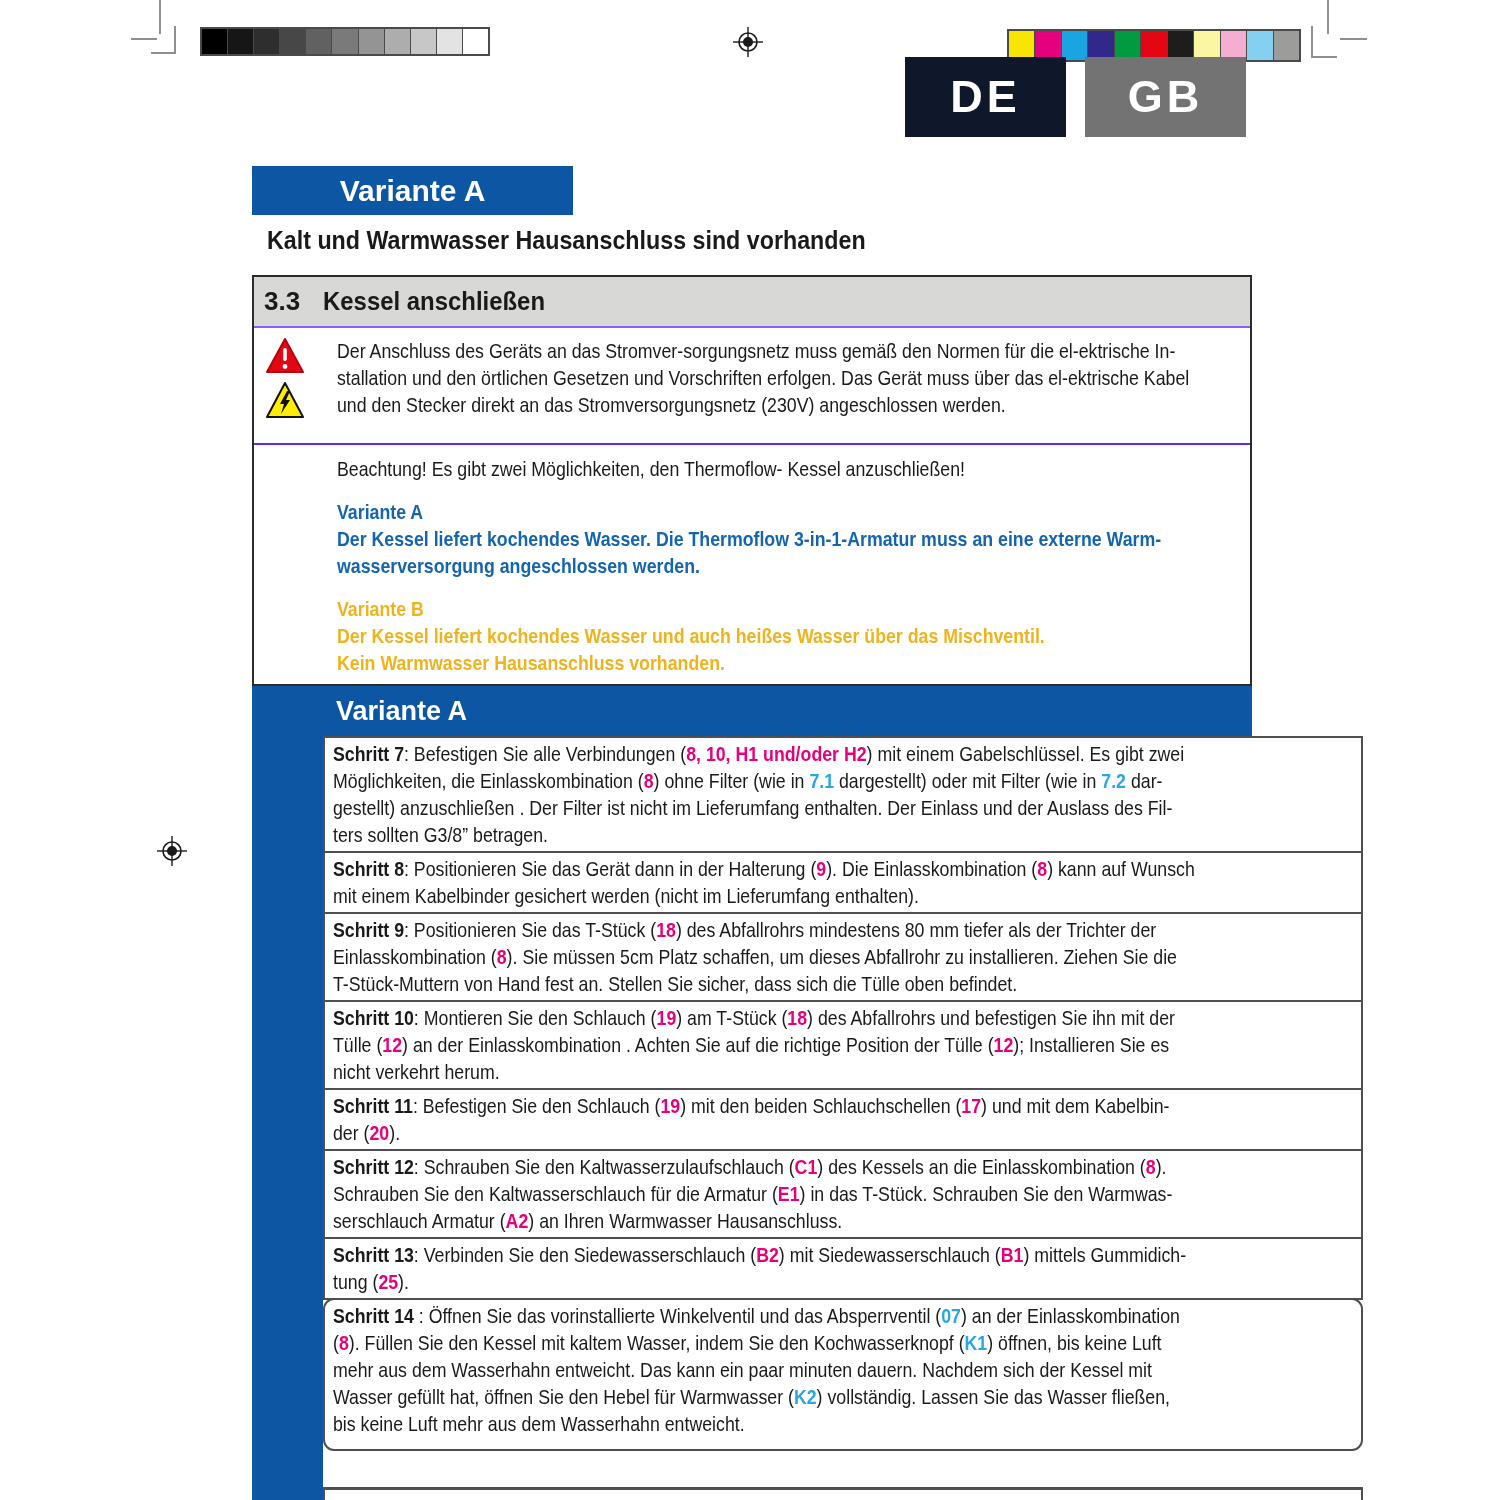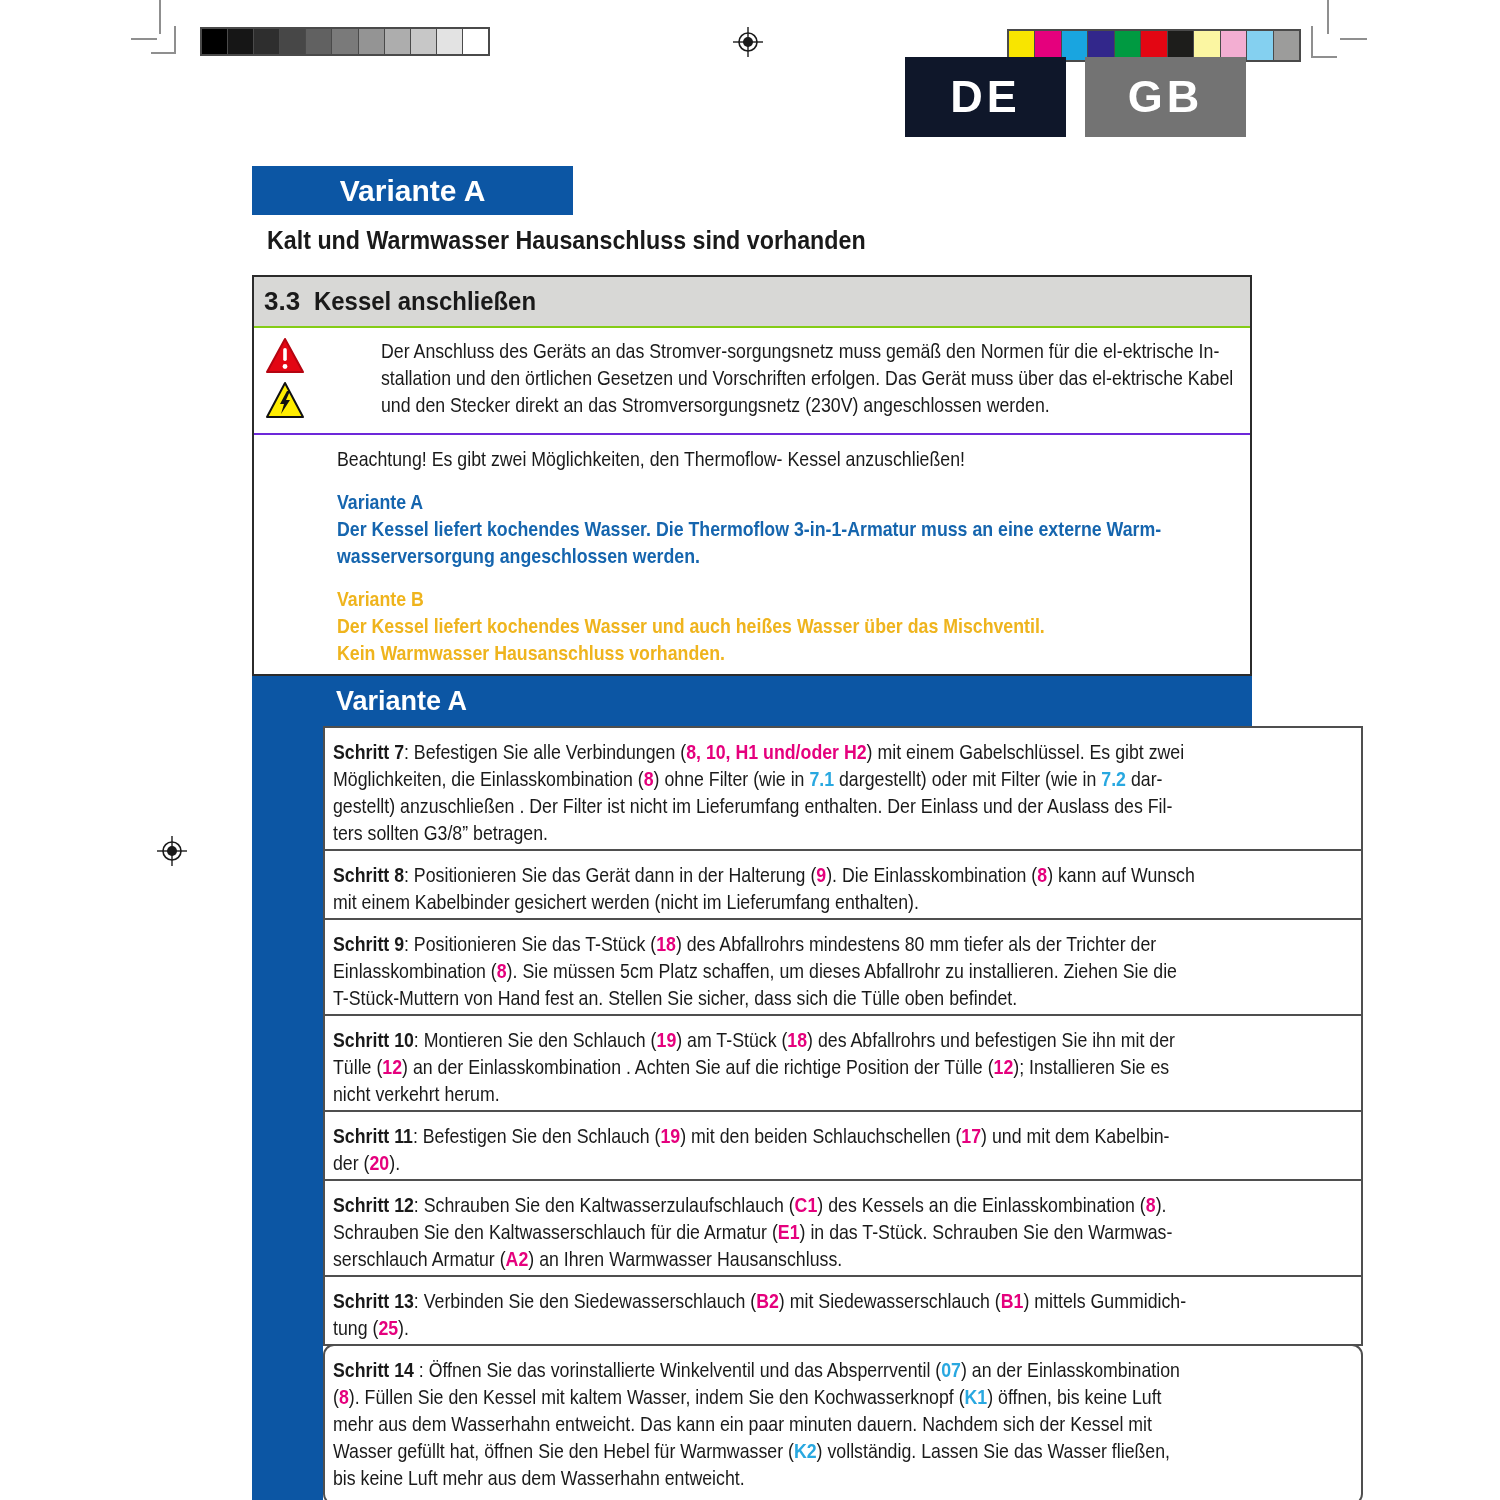--- a/index.html
+++ b/index.html
@@ -23,40 +23,40 @@
        color:#fff;font-weight:bold;font-size:45px;letter-spacing:4px;}
   .tab-de{left:905px;top:57px;background:#0f172a;}
   .tab-gb{left:1085px;top:57px;background:#737373;}
   
   .content{position:absolute;left:252px;top:166px;width:1000px;}
   .badge{width:321px;height:49px;background:#0c56a4;color:#fff;font-weight:bold;font-size:30px;
          display:flex;align-items:center;justify-content:center;}
   .subtitle{margin:11px 0 0 15px;font-weight:bold;font-size:25px;transform:scaleX(.93);transform-origin:0 0;white-space:nowrap;}
   .info-table{margin-top:20px;border:2px solid #2b2b2b;}
   .header-row{height:49px;background:#d8d8d6;display:flex;align-items:center;font-weight:bold;font-size:26px;}
-  .header-num{width:60px;padding-left:10px;box-sizing:border-box;flex-shrink:0;}
+  .header-num{width:69px;padding-left:10px;box-sizing:border-box;flex-shrink:0;}
   .header-title{transform:scaleX(.92);transform-origin:0 50%;white-space:nowrap;}
-  .warning-row{border-top:2px solid #84cc16;display:flex;padding:9px 0 10px;gap:44px;}
+  .warning-row{border-top:2px solid #8b5cf6;display:flex;padding:9px 0 20px;}
   .warn-icons{width:83px;padding-left:11px;box-sizing:border-box;display:flex;flex-direction:column;gap:3px;flex-shrink:0;}
   .note-row{border-top:2px solid #6d28d9;padding:10px 12px 8px 83px;}
   .note-spacer{height:16px;}
   
   .txt-line{font-size:21px;line-height:27px;white-space:nowrap;transform:scaleX(.845);transform-origin:0 0;width:118%;}
   .bld{font-weight:bold;}
   .m{color:#e5007d;font-weight:bold;}
   .c{color:#29a8e0;font-weight:bold;}
   .n-blue-title,.n-blue{color:#1565ae;font-weight:bold;}
   .n-yellow-title,.n-yellow{color:#efb41d;font-weight:bold;}
   
   .steps-title{height:50px;background:#0c56a4;color:#fff;font-weight:bold;font-size:27px;
                display:flex;align-items:center;padding-left:84px;box-sizing:border-box;}
   .steps-body{display:flex;}
   .steps-sidebar{width:71px;background:#0c56a4;flex-shrink:0;}
   .steps-col{flex:1;background:#fff;}
-  .step{border:2px solid #4f4f4f;padding:10px 8px 3px;background:#fff;}
+  .step{border:2px solid #4f4f4f;padding:2px 8px 3px;background:#fff;}
   .step + .step{margin-top:-2px;}
   .step.tall-bottom{padding-bottom:12px;border-radius:11px;}
   .step.pad-top{padding-top:13px;padding-bottom:11px;border-top-width:3px;margin-top:36px;}
 </style>
 </head>
 <body>
 
 <div class="mark" style="left:159px;top:0;width:2px;height:34px;"></div>
 <div class="mark" style="left:131px;top:38px;width:26px;height:2px;"></div>
 <div class="bracket-l" style="left:151px;top:26px;width:23px;height:26px;"></div>

